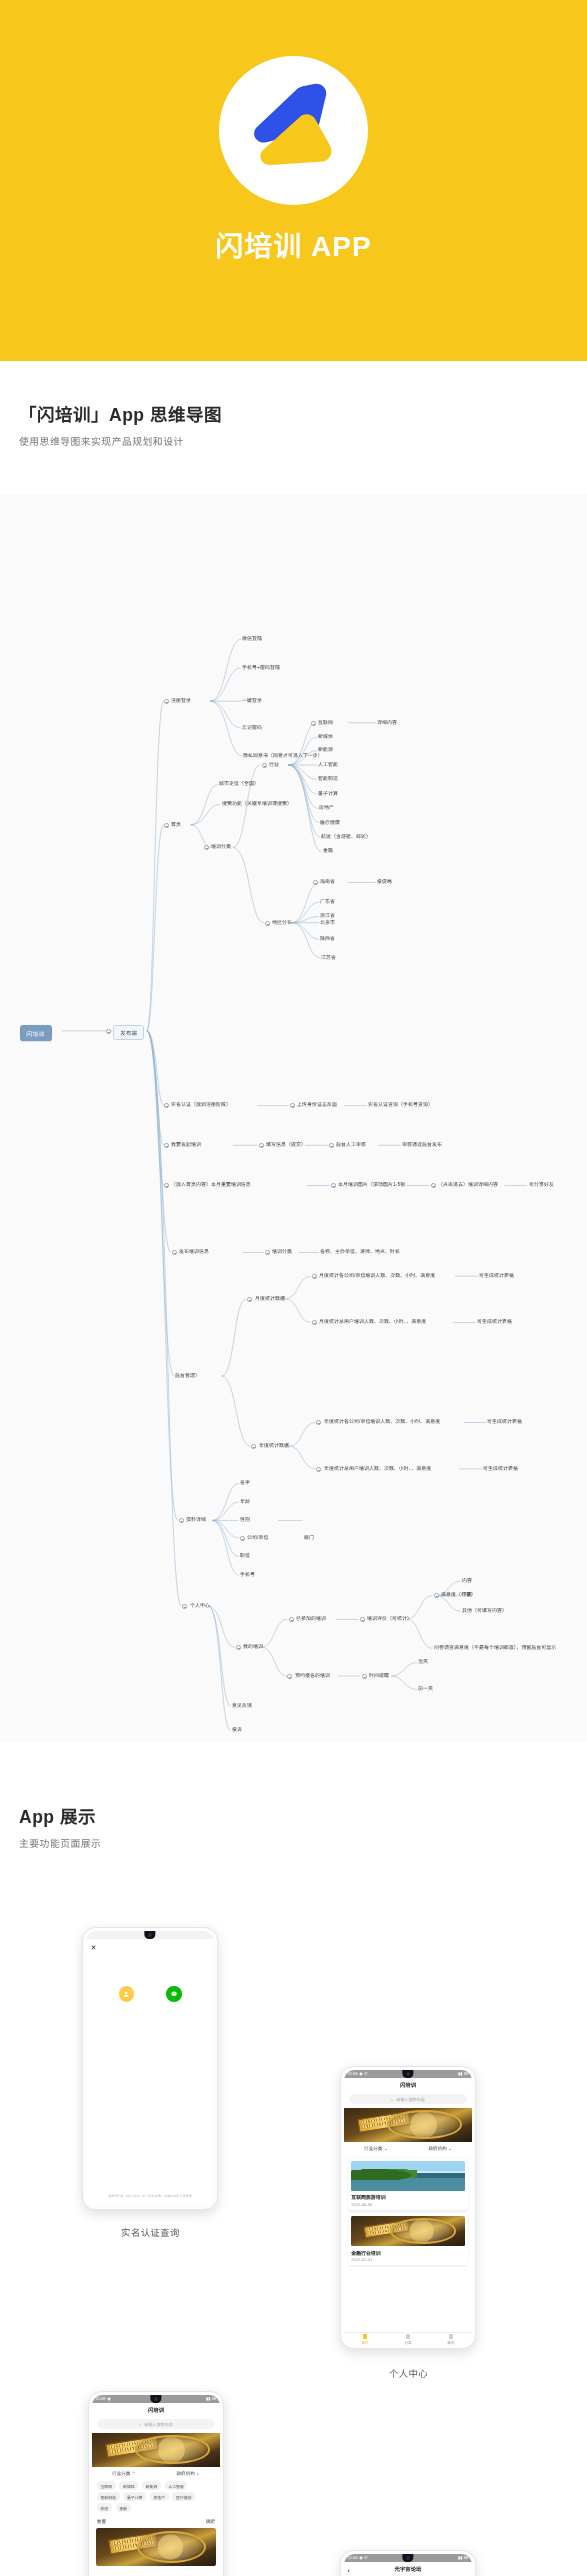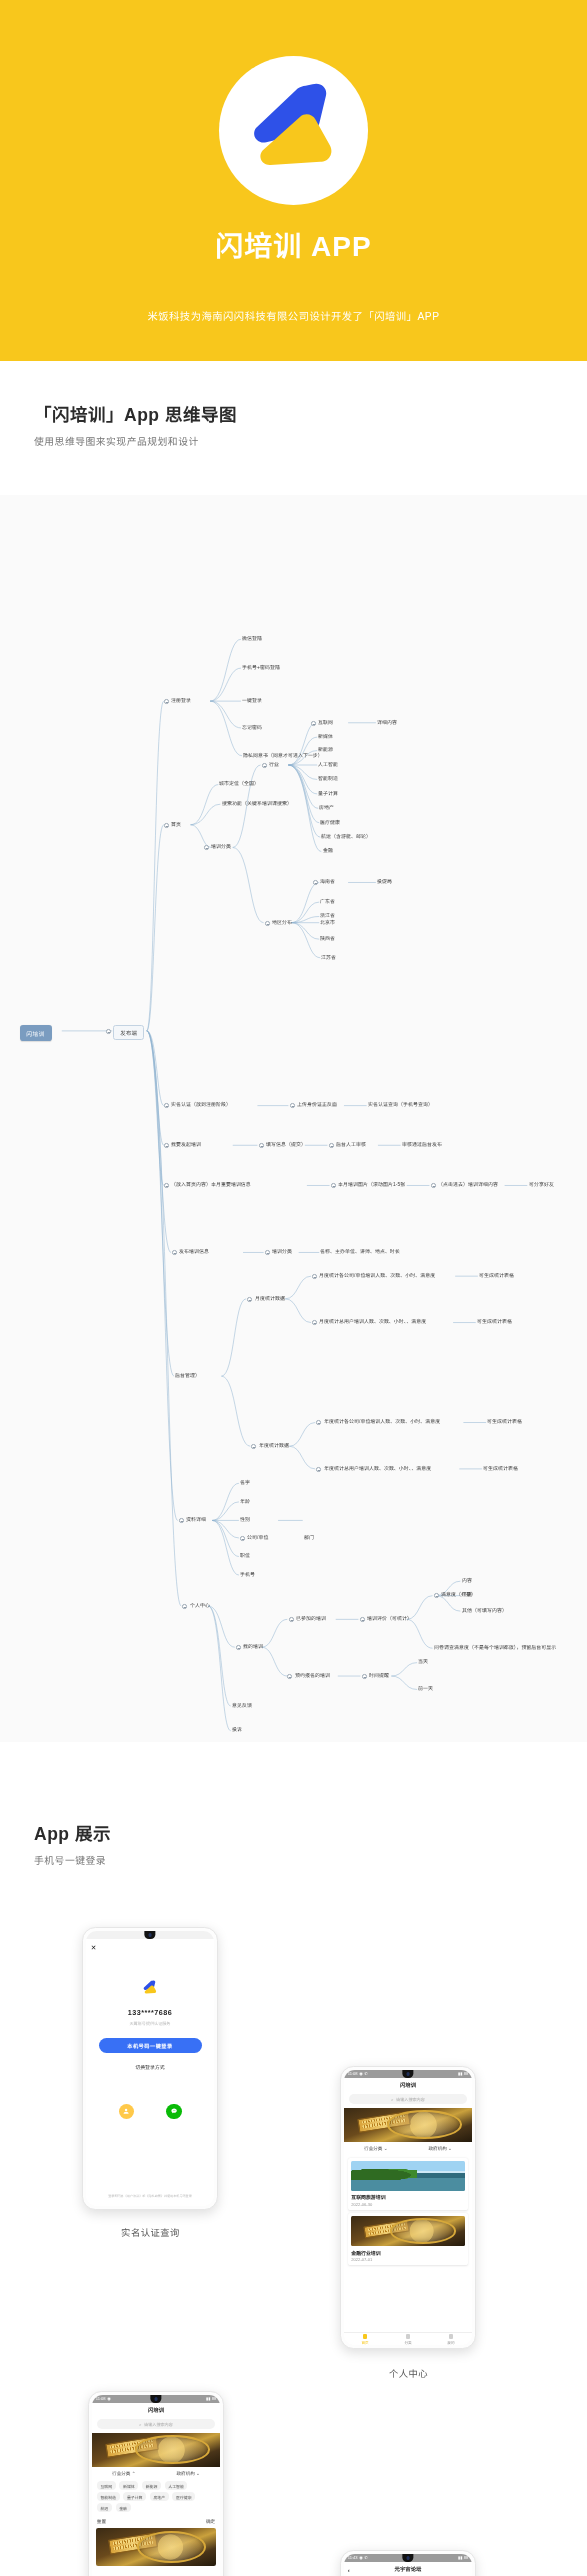--- a/index.html
+++ b/index.html
@@ -26,21 +26,21 @@
   .hero-title {
     margin-top:27px; color:#ffffff; font-size:28px; font-weight:bold;
     letter-spacing:1px; line-height:1.1;
   }
   .hero-sub {
     position:absolute; left:0; right:0; bottom:38px; text-align:center;
     color:#ffffff; font-size:10.3px; letter-spacing:0.5px;
   }
 
   
-  .section-head { padding:0 34px; }
+  .section-head { padding:0 19px; }
   .sec-title {
     font-size:17.5px; font-weight:bold; color:#2b2b2b; letter-spacing:0.5px;
   }
   .sec-sub { font-size:9.8px; color:#777; margin-top:8.2px; letter-spacing:0.5px; }
 
   
   .mindmap-band {
     position:absolute; left:0; top:495px; width:587px; height:1247px;
     background:#fafafa;
   }
@@ -169,21 +169,20 @@
 
 <div class="hero">
   <div class="logo-wrap">
     <div class="logo-circle"></div>
     <svg class="logo-svg" viewBox="0 0 290 290">
       <path d="M182 55 C198 50 212 62 208 78 L196 128 C194 138 186 146 176 148 L92 168 C74 172 62 154 72 140 L150 66 C158 58 170 58 182 55 Z" fill="#2E51E8"></path>
       <path d="M158 118 C168 110 182 113 188 124 L216 174 C224 189 214 206 197 206 L100 212 C82 213 74 193 87 182 L158 118 Z" fill="#F8C71C"></path>
     </svg>
   </div>
   <div class="hero-title">闪培训 APP</div>
-  <div class="hero-sub">米饭科技为海南闪闪科技有限公司设计开发了「闪培训」APP</div>
 </div>
 
 <div class="section-head" style="position:absolute; left:0; top:401px;">
   <div class="sec-title">「闪培训」App 思维导图</div>
   <div class="sec-sub">使用思维导图来实现产品规划和设计</div>
 </div>
 
 <div class="mindmap-band">
   <svg class="mindmap-canvas" viewBox="0 0 1140 2420" preserveAspectRatio="none">
     <g fill="none" stroke="#8fb3d0" stroke-width="1">
@@ -406,42 +405,32 @@
   <div class="mm-label" style="left:295px; top:1179px;">预约报名的培训</div>
   <div class="mm-node-dot" style="left:362px; top:1179px;"></div>
   <div class="mm-label" style="left:369px; top:1179px;">时间提醒</div>
   <div class="mm-label" style="left:418px; top:1165px;">当天</div>
   <div class="mm-label" style="left:418px; top:1192px;">前一天</div>
 
   <div class="mm-label" style="left:232px; top:1209px;">意见反馈</div>
   <div class="mm-label" style="left:232px; top:1233px;">投诉</div>
 </div>
 
-<div class="section-head" style="position:absolute; left:0; top:1803px;margin-top:17px;">
+<div class="section-head" style="position:absolute; left:0; top:1803px;">
   <div class="sec-title">App 展示</div>
-  <div class="sec-sub">手机号一键登录</div>
+  <div class="sec-sub">主要功能页面展示</div>
 </div>
 
 <div class="phone" style="left:82px; top:1927px; width:136px; height:283px;">
   <div class="phone-inner">
     <div class="statusbar light">
       <span class="notch"></span>
     </div>
     <div style="padding:4.1px 5.2px 0;">
       <span style="font-size:6.7px;color:#222;">✕</span>
-    </div>
-    <div style="display:flex;flex-direction:column;align-items:center;margin-top:24px;">
-      <svg width="24" height="24" viewBox="0 0 290 290">
-        <path d="M182 55 C198 50 212 62 208 78 L196 128 C194 138 186 146 176 148 L92 168 C74 172 62 154 72 140 L150 66 C158 58 170 58 182 55 Z" fill="#2E51E8"></path>
-        <path d="M158 118 C168 110 182 113 188 124 L216 174 C224 189 214 206 197 206 L100 212 C82 213 74 193 87 182 L158 118 Z" fill="#F8C71C"></path>
-      </svg>
-      <div style="margin-top:7.2px;font-size:7.2px;font-weight:bold;color:#222;letter-spacing:0.5px;">133****7686</div>
-      <div style="margin-top:3.6px;font-size:4.1px;color:#bbb;">天翼账号提供认证服务</div>
-      <div class="primary-btn" style="margin-top:12px;width:103px;">本机号码一键登录</div>
-      <div style="margin-top:9.3px;font-size:4.9px;color:#333;">切换登录方式</div>
     </div>
     <div style="display:flex;justify-content:center;gap:32px;margin-top:34px;">
       <div class="circle-ico" style="background:#FFC94A;">
         <svg width="8.2" height="8.2" viewBox="0 0 24 24" fill="#fff">
             <circle cx="12" cy="8.5" r="3.6"></circle>
             <path d="M4.5 20c0-4 3.4-6 7.5-6s7.5 2 7.5 6z"></path>
           </svg>
       </div>
       <div class="circle-ico" style="background:#09BB07;">
         <svg width="8.2" height="8.2" viewBox="0 0 24 24" fill="#fff">

